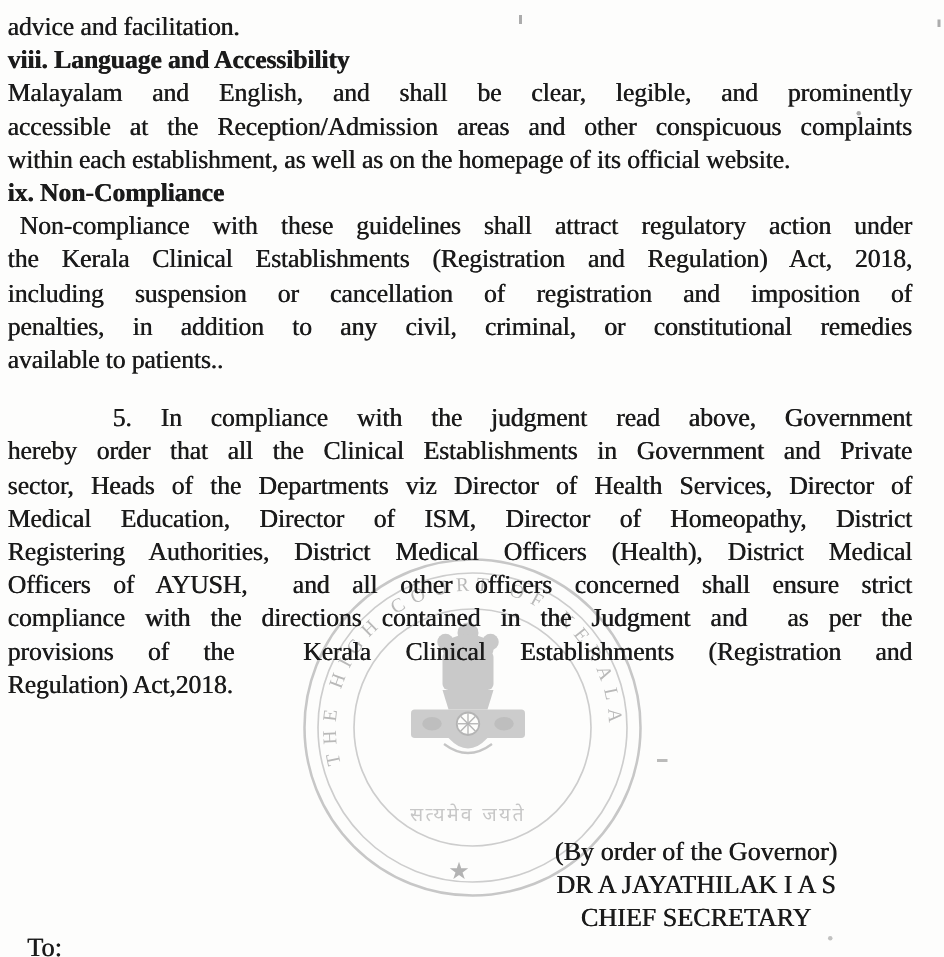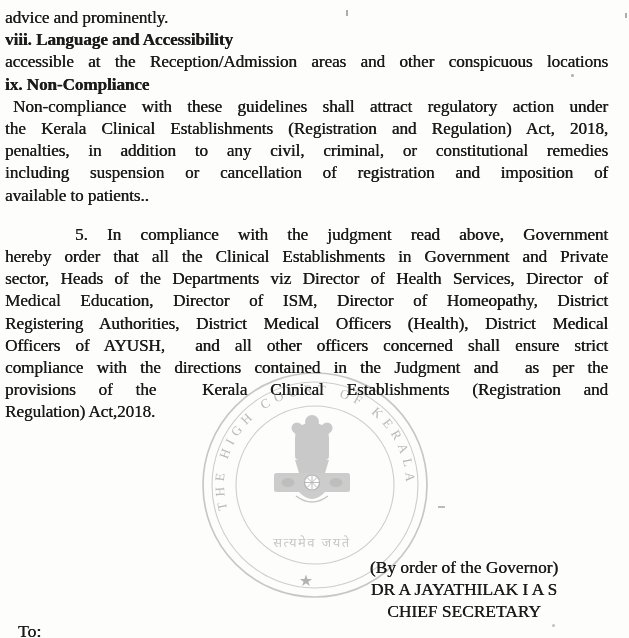--- a/index.html
+++ b/index.html
@@ -88,36 +88,38 @@
     <ellipse cx="136" cy="112.5" rx="6.5" ry="4.5" fill="#ababab"></ellipse>
     <path d="M99,122 Q112,136 125,122 Z" fill="#bdbdbd"></path>
     <path d="M96,126 Q112,138 128,126" fill="none" stroke="#b5b5b5" stroke-width="1.5"></path>
   </g>
   <text x="112" y="177" text-anchor="middle" font-family="DejaVu Sans, sans-serif" font-size="13" letter-spacing="1.5" fill="#b2b2b2" opacity="0.75">सत्यमेव जयते</text>
   <text x="106" y="216" text-anchor="middle" font-family="DejaVu Sans, sans-serif" font-size="16" fill="#b0b0b0">★</text>
 </svg>
 
 <div id="doc">
     <div class="block para">
-      <div class="line last">advice and prominently.</div>
+      <div class="line last">advice and facilitation.</div>
     </div>
     <div class="block heading">
       <div class="line last">viii. Language and Accessibility</div>
     </div>
     <div class="block para">
-      <div class="line">accessible at the Reception/Admission areas and other conspicuous locations</div>
+      <div class="line">Malayalam and English, and shall be clear, legible, and prominently</div>
+      <div class="line">accessible at the Reception/Admission areas and other conspicuous complaints</div>
+      <div class="line last">within each establishment, as well as on the homepage of its official website.</div>
     </div>
     <div class="block heading">
       <div class="line last">ix. Non-Compliance</div>
     </div>
     <div class="block para">
       <div class="line" style="text-indent: 8px;">Non-compliance with these guidelines shall attract regulatory action under</div>
       <div class="line">the Kerala Clinical Establishments (Registration and Regulation) Act, 2018,</div>
+      <div class="line">including suspension or cancellation of registration and imposition of</div>
       <div class="line">penalties, in addition to any civil, criminal, or constitutional remedies</div>
-      <div class="line">including suspension or cancellation of registration and imposition of</div>
       <div class="line last">available to patients..</div>
     </div>
     <div class="block para para-5">
       <div class="line" style="text-indent: 70px;">5. In compliance with the judgment read above, Government</div>
       <div class="line">hereby order that all the Clinical Establishments in Government and Private</div>
       <div class="line">sector, Heads of the Departments viz Director of Health Services, Director of</div>
       <div class="line">Medical Education, Director of ISM, Director of Homeopathy, District</div>
       <div class="line">Registering Authorities, District Medical Officers (Health), District Medical</div>
       <div class="line">Officers of AYUSH, &nbsp;and all other officers concerned shall ensure strict</div>
       <div class="line">compliance with the directions contained in the Judgment and &nbsp;as per the</div>

